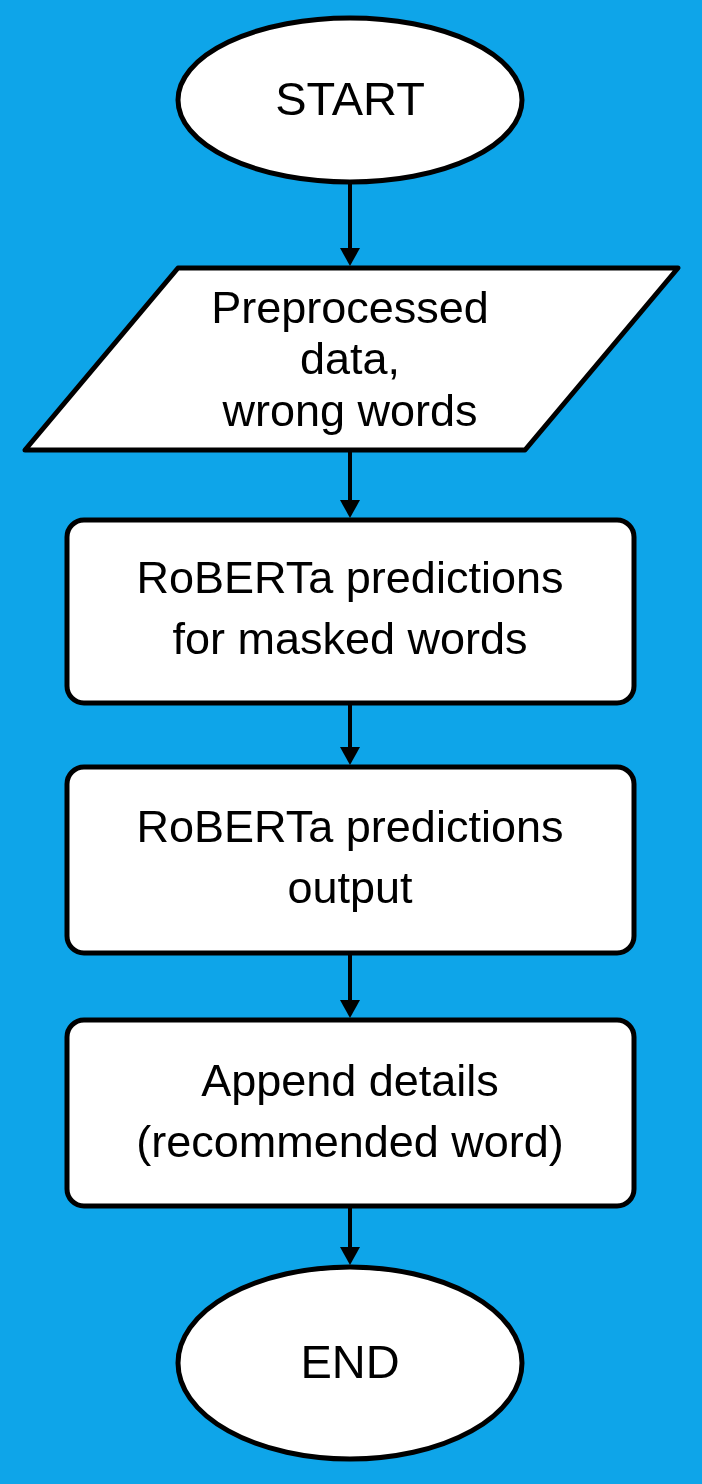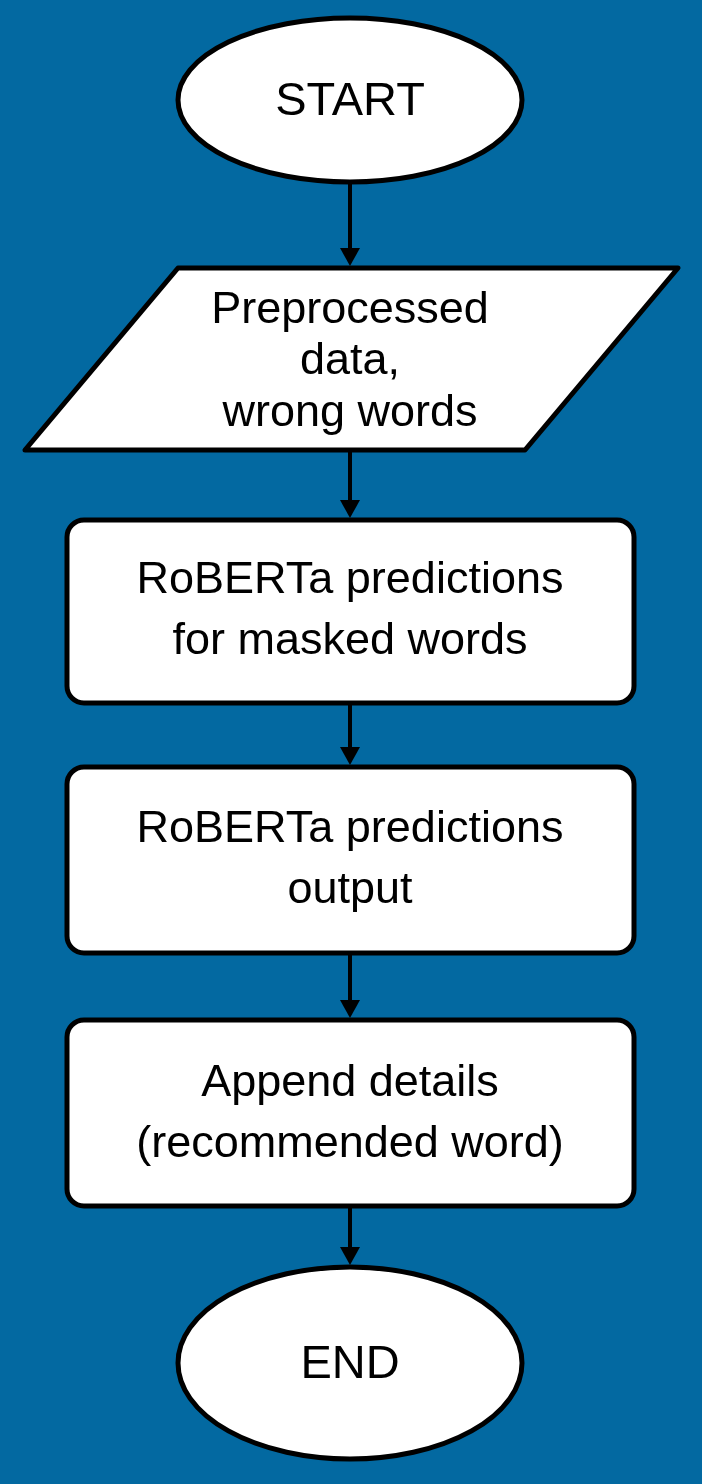--- a/index.html
+++ b/index.html
@@ -8,21 +8,21 @@
     padding: 0;
     background: #ffffff;
   }
   body {
     font-family: "Liberation Sans", sans-serif;
   }
   #flowchart-canvas {
     position: relative;
     width: 702px;
     height: 1484px;
-    background: #0369a1;
+    background: #0ea5e9;
     overflow: hidden;
   }
   #flow-svg {
     position: absolute;
     top: 0;
     left: 0;
     width: 702px;
     height: 1484px;
     display: block;
   }

